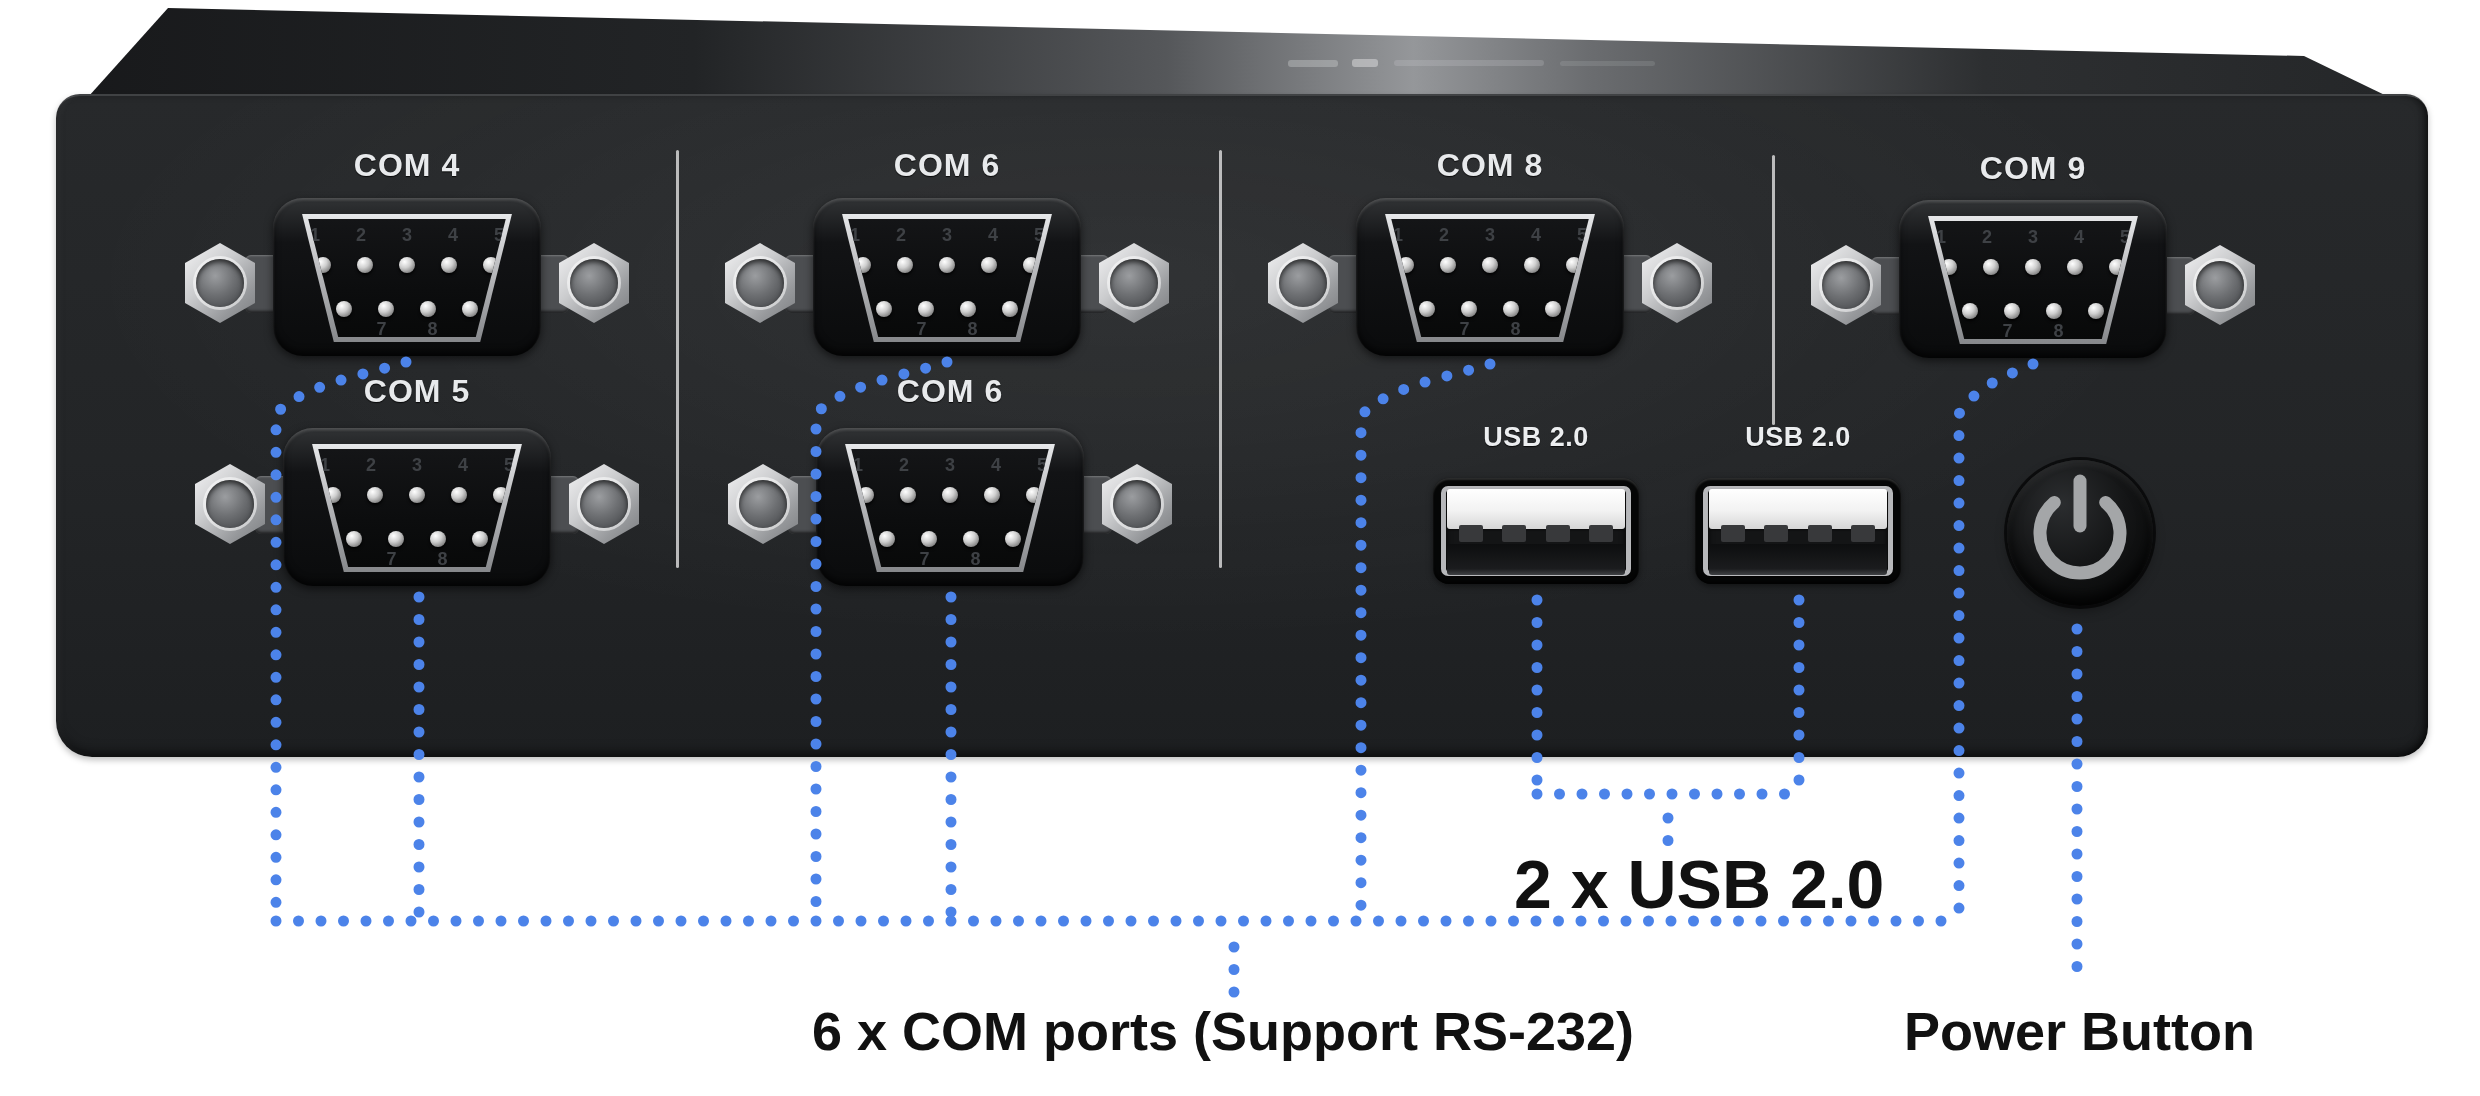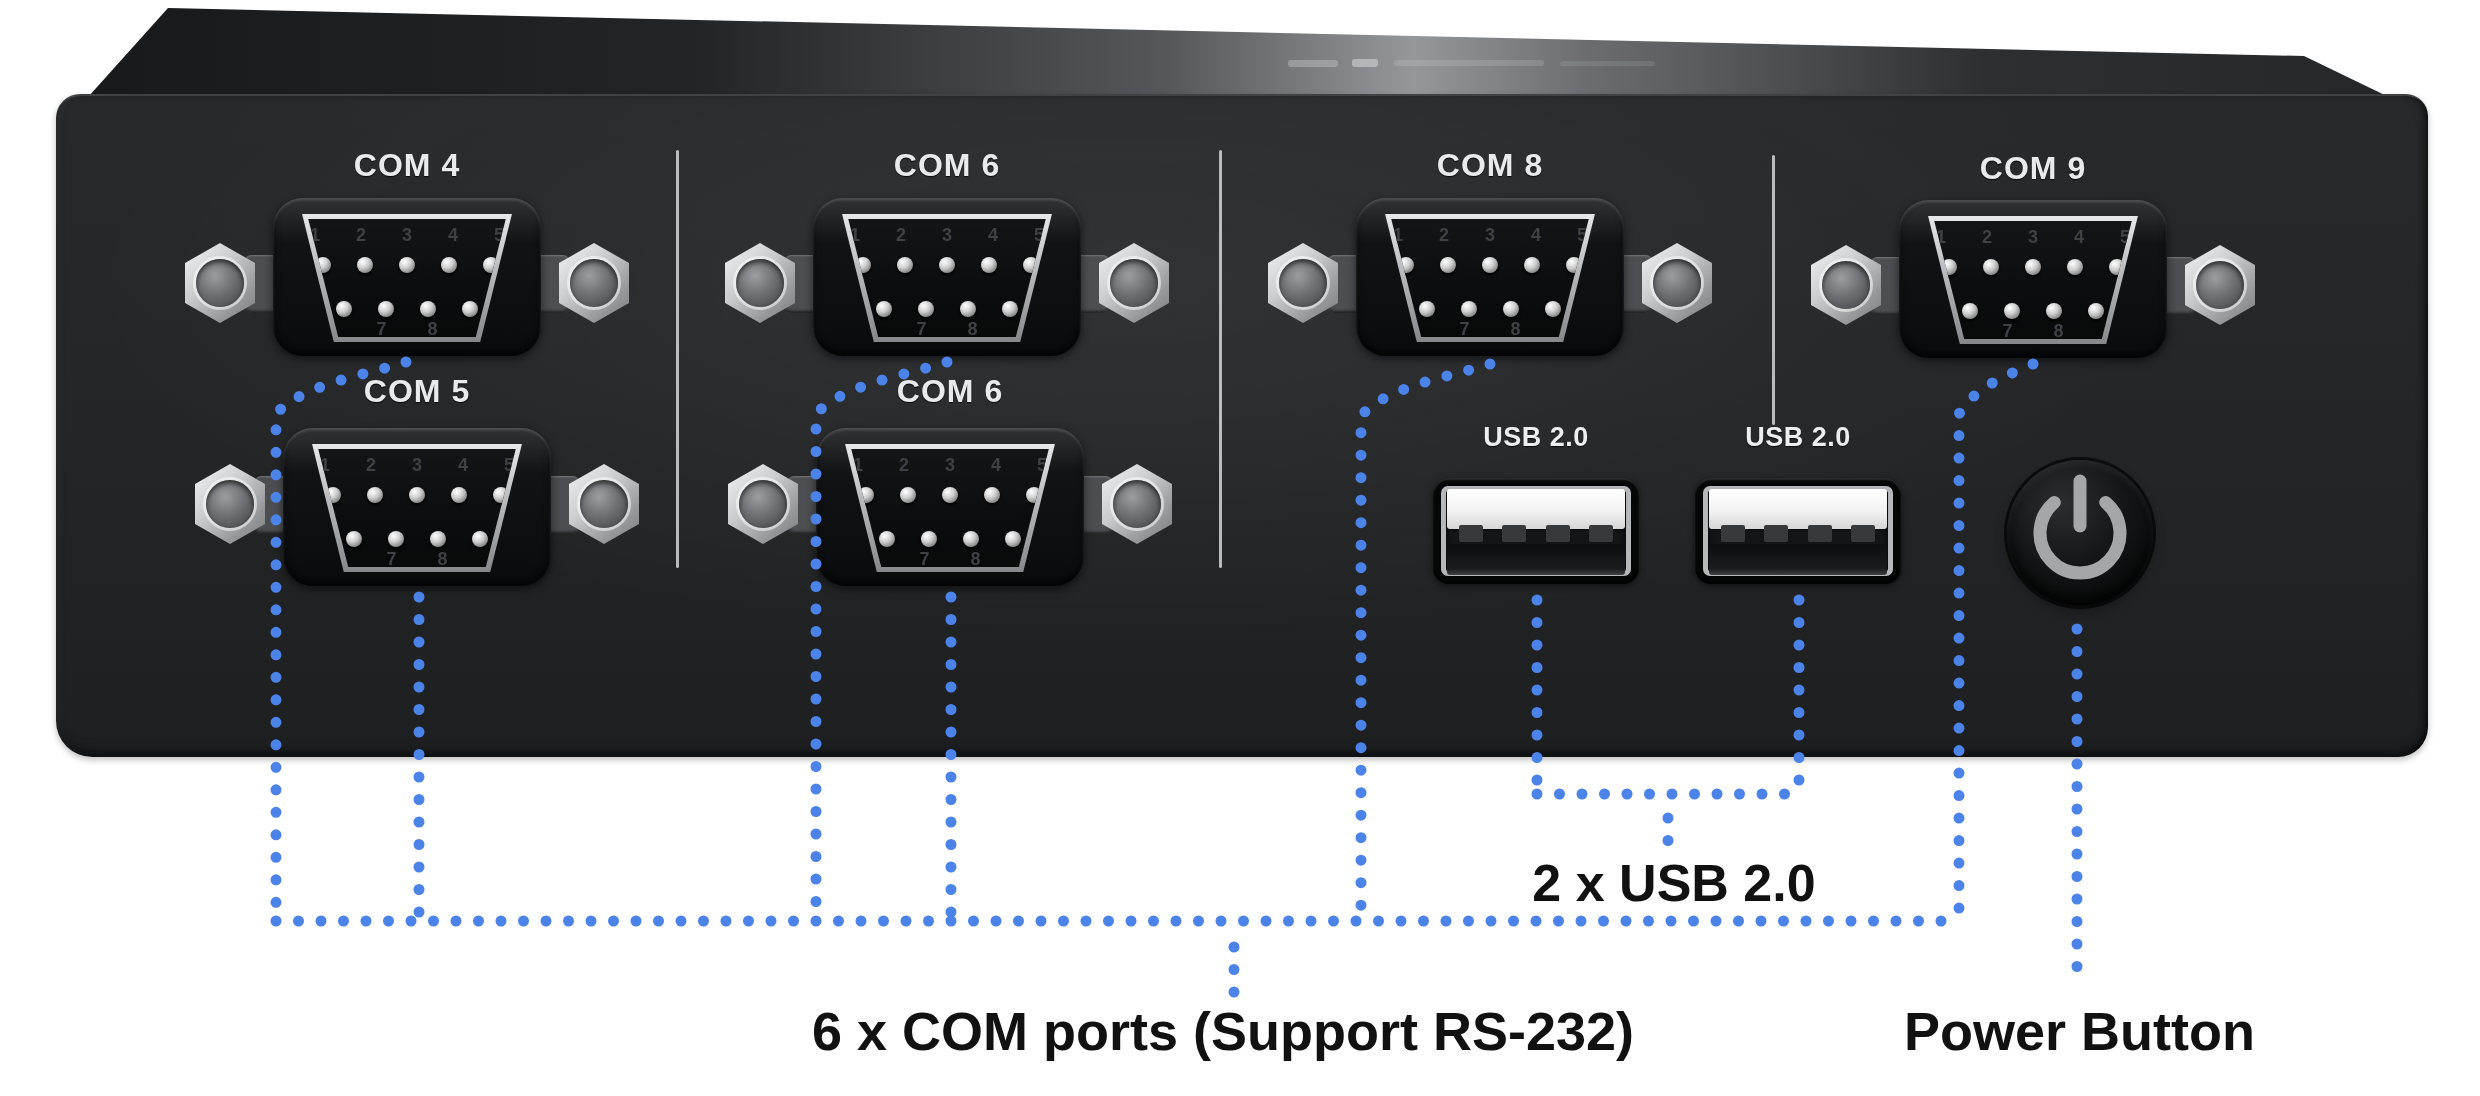--- a/index.html
+++ b/index.html
@@ -78,21 +78,21 @@
        background:linear-gradient(180deg,#0d0e0f,#1b1c1e 80%,#3f4144 100%);}
 
   
   .pwr{position:absolute;left:2007px;top:460px;width:146px;height:146px;border-radius:50%;
        background:radial-gradient(circle at 38% 30%,#2b2d2f 0%,#151617 45%,#0a0b0b 78%,#050506 100%);
        box-shadow:0 0 0 3px rgba(0,0,0,.65),0 5px 12px rgba(0,0,0,.35),
                   inset 0 4px 7px rgba(255,255,255,.08),inset 0 -8px 14px rgba(0,0,0,.85);}
 
   
   .ann{position:absolute;color:#111;font-weight:bold;text-align:center;white-space:nowrap;}
-  .ann-usb{left:1514px;top:845px;width:320px;font-size:52px;margin-top:8px;}
+  .ann-usb{left:1514px;top:845px;width:320px;font-size:68px;}
   .ann-com{left:812px;top:1000px;width:820px;font-size:54px;}
   .ann-pwr{left:1904px;top:1000px;width:350px;font-size:54px;}
 
   .dots{position:absolute;left:0;top:0;pointer-events:none;}
   .dots path{fill:none;stroke-width:11;stroke-linecap:round;}
 </style>
 </head>
 <body>
 
 <div class="canvas">

